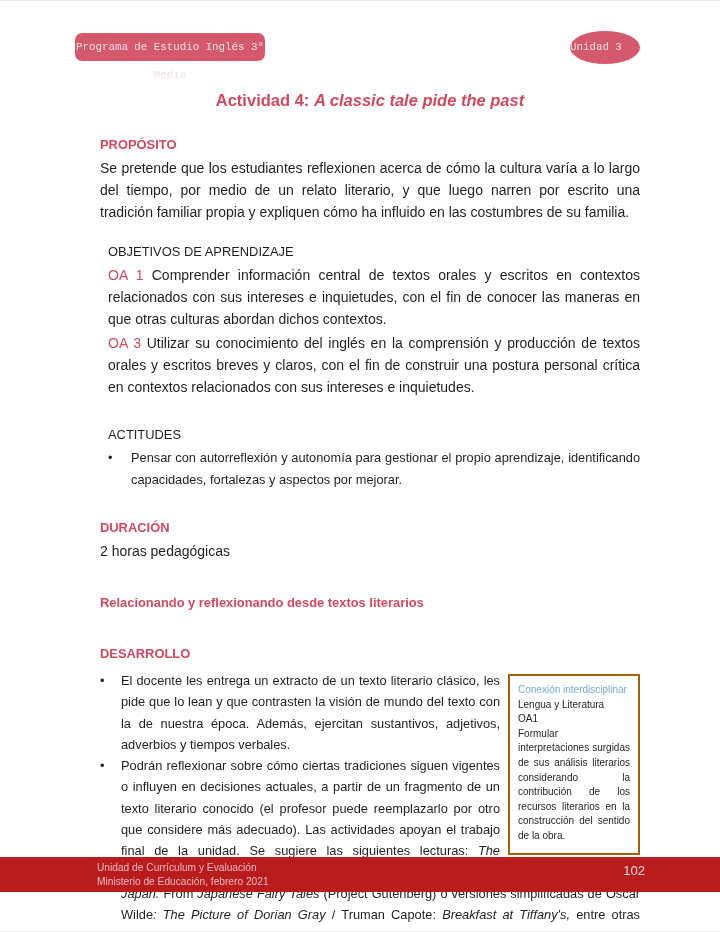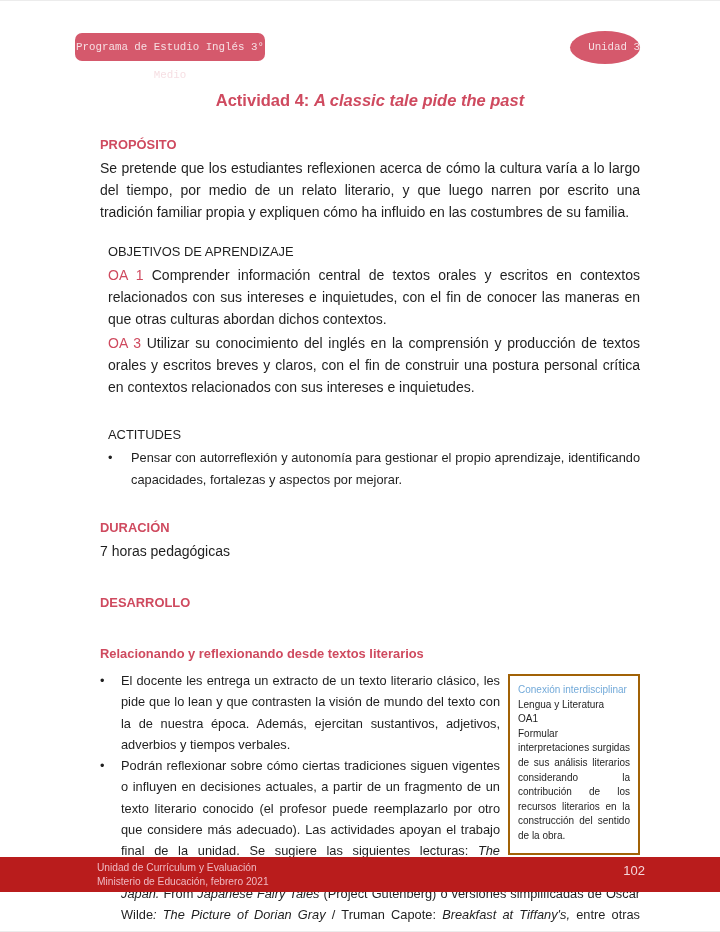--- a/index.html
+++ b/index.html
@@ -22,21 +22,21 @@
     width:190px; height:28px;
     background:#d5596c; color:#f6dfe3;
     border-radius:7px;
     font-size:10.8px; line-height:28px; text-align:center;
   }
   .badge-unit {
     position:absolute; right:80px; top:30px;
     width:70px; height:33px;
     background:#d5596c; color:#f6dfe3;
     border-radius:50%;
-    font-size:10.8px; line-height:33px; text-align:right;
+    font-size:10.8px; line-height:33px; text-align:left;
   }
 
   
   .title {
     margin:26px 100px 0 100px;
     width:540px;
     text-align:center;
     color:#cf4a5f;
     font-size:16.5px; font-weight:bold;
   }
@@ -134,25 +134,25 @@
       <p class="body"><span class="oa-label">OA 1</span><span> Comprender información central de textos orales y escritos en contextos relacionados con sus intereses e inquietudes, con el fin de conocer las maneras en que otras culturas abordan dichos contextos.</span></p>
       <p class="body mt24"><span class="oa-label">OA 3</span><span> Utilizar su conocimiento del inglés en la comprensión y producción de textos orales y escritos breves y claros, con el fin de construir una postura personal crítica en contextos relacionados con sus intereses e inquietudes.</span></p>
 
       <div class="plain-heading mt26">ACTITUDES</div>
       <ul class="bullets">
         <li><span class="dot">•</span><span>Pensar con autorreflexión y autonomía para gestionar el propio aprendizaje, identificando capacidades, fortalezas y aspectos por mejorar.</span></li>
       </ul>
     </div>
 
     <div class="red-heading mt26">DURACIÓN</div>
-    <p class="body">7 horas pedagógicas</p>
+    <p class="body">2 horas pedagógicas</p>
+
+    <div class="red-heading mt30">Relacionando y reflexionando desde textos literarios</div>
 
     <div class="red-heading mt30">DESARROLLO</div>
-
-    <div class="red-heading mt30">Relacionando y reflexionando desde textos literarios</div>
 
     <div class="dev-block">
       <div class="sidebox">
         <div class="sb-title">Conexión interdisciplinar</div>
         <div class="sb-line">Lengua y Literatura</div>
         <div class="sb-line">OA1</div>
         <div class="sb-body">Formular interpretaciones surgidas de sus análisis literarios considerando la contribución de los recursos literarios en la construcción del sentido de la obra.</div>
       </div>
 
       <ul class="bullets">

